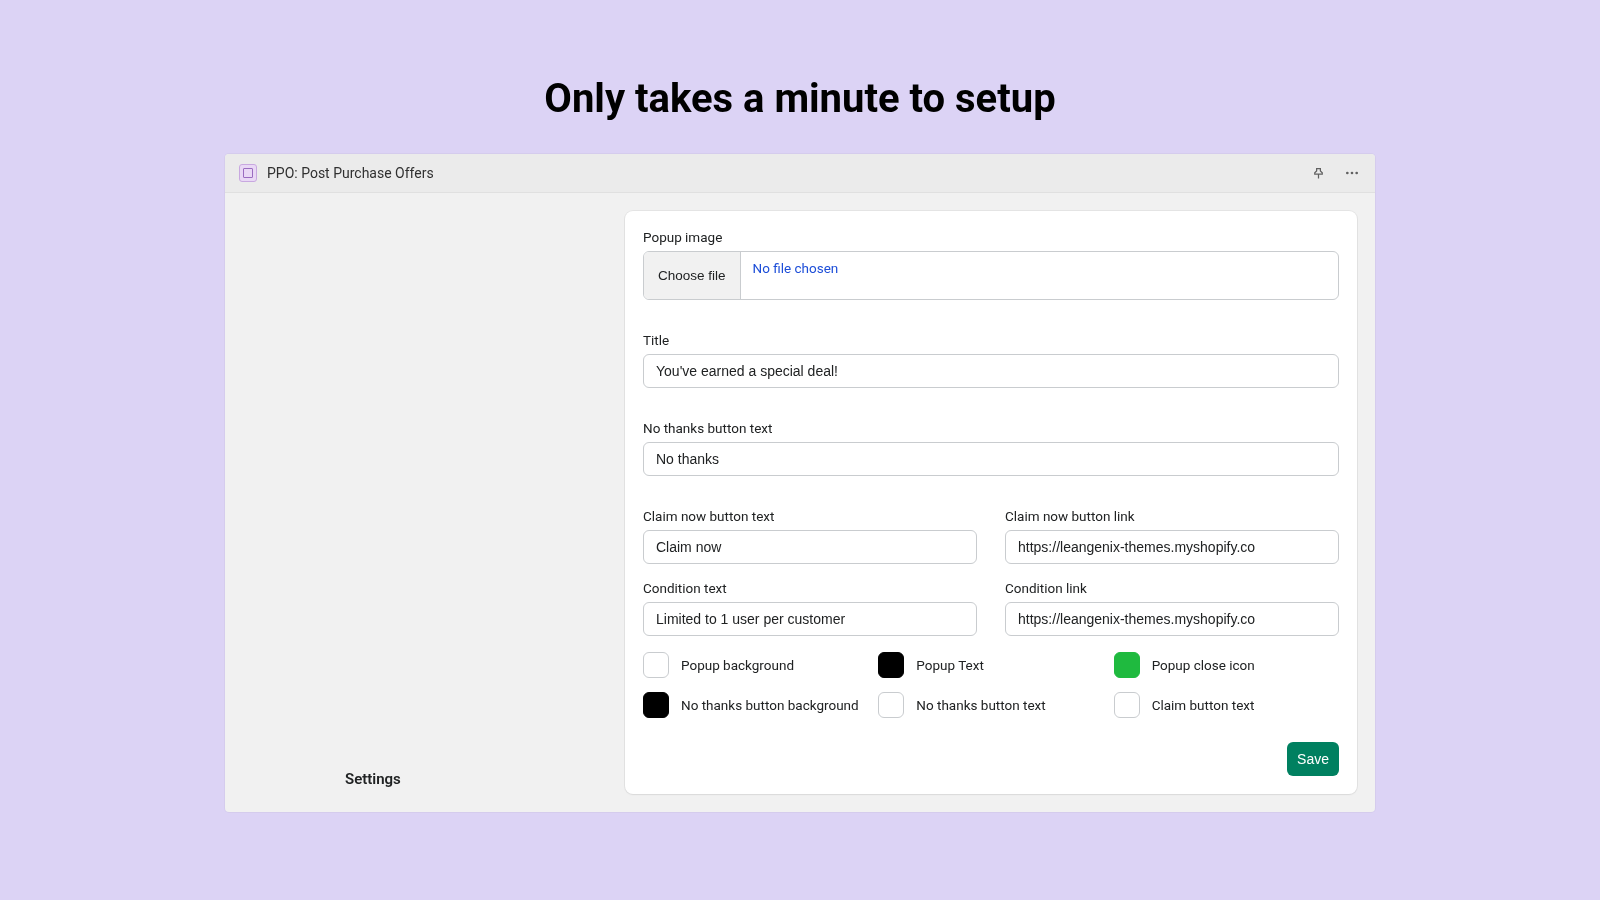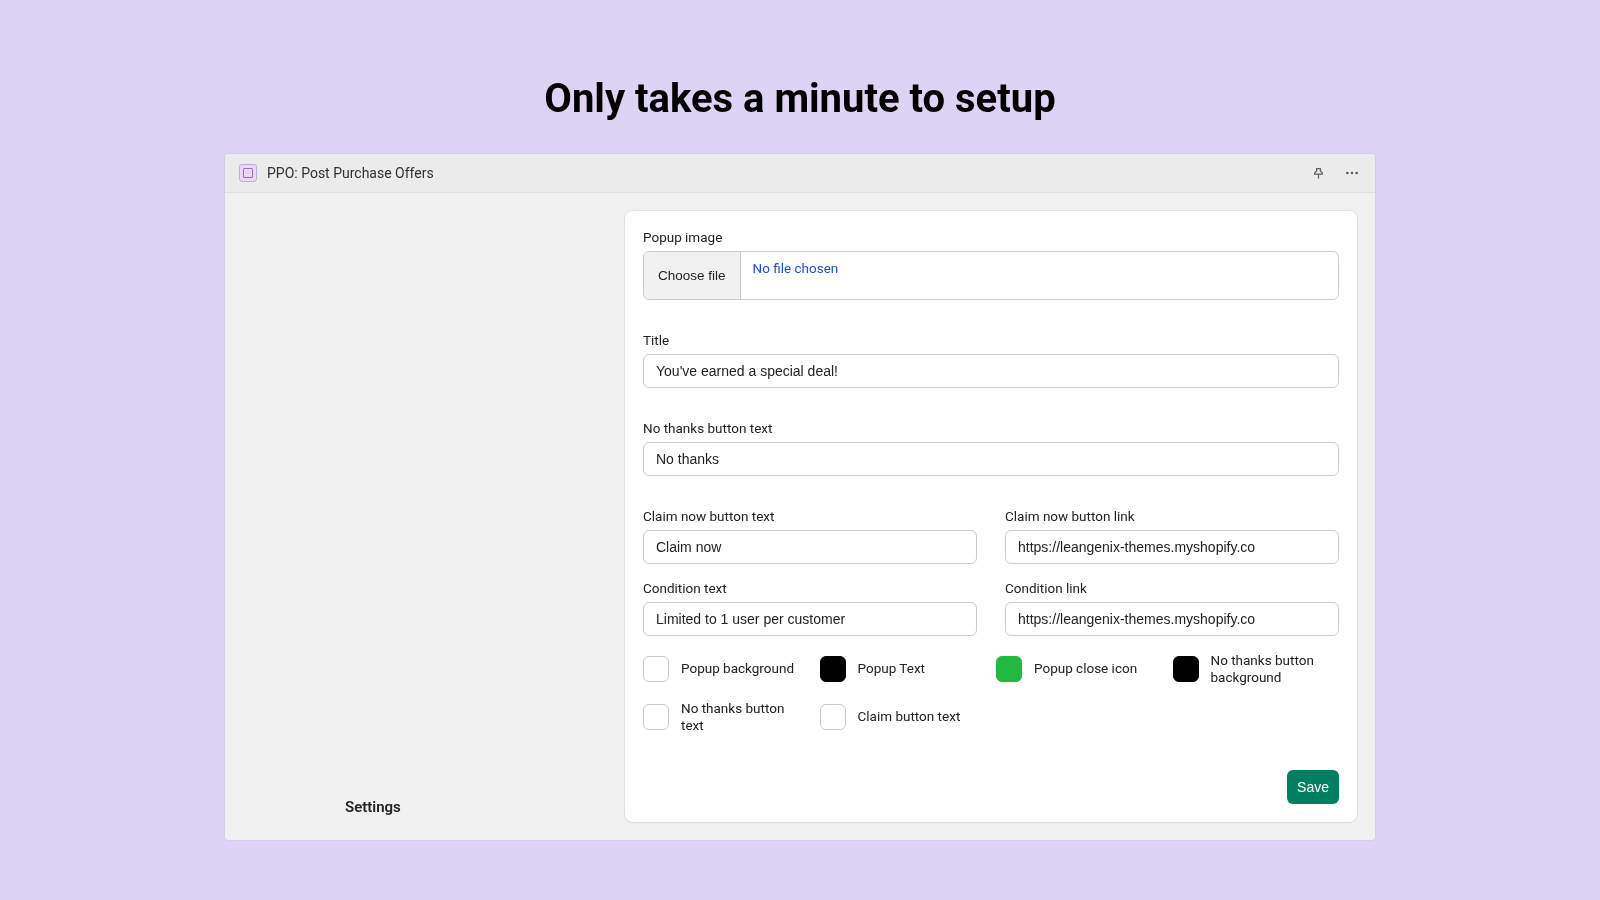--- a/index.html
+++ b/index.html
@@ -129,23 +129,23 @@
       font-size: 13.5px;
       color: #1d4ed8;
     }
     .two-col {
       display: flex;
       gap: 28px;
     }
     .two-col .field { flex: 1; margin-bottom: 16px; }
     .color-grid {
       display: grid;
-      grid-template-columns: repeat(4, 1fr);
+      grid-template-columns: repeat(3, 1fr);
       gap: 14px 10px;
-      margin-bottom: 36px;
+      margin-bottom: 24px;
     }
     .color-item {
       display: flex;
       align-items: center;
       gap: 12px;
     }
     .color-swatch {
       width: 26px;
       height: 26px;
       border-radius: 6px;

